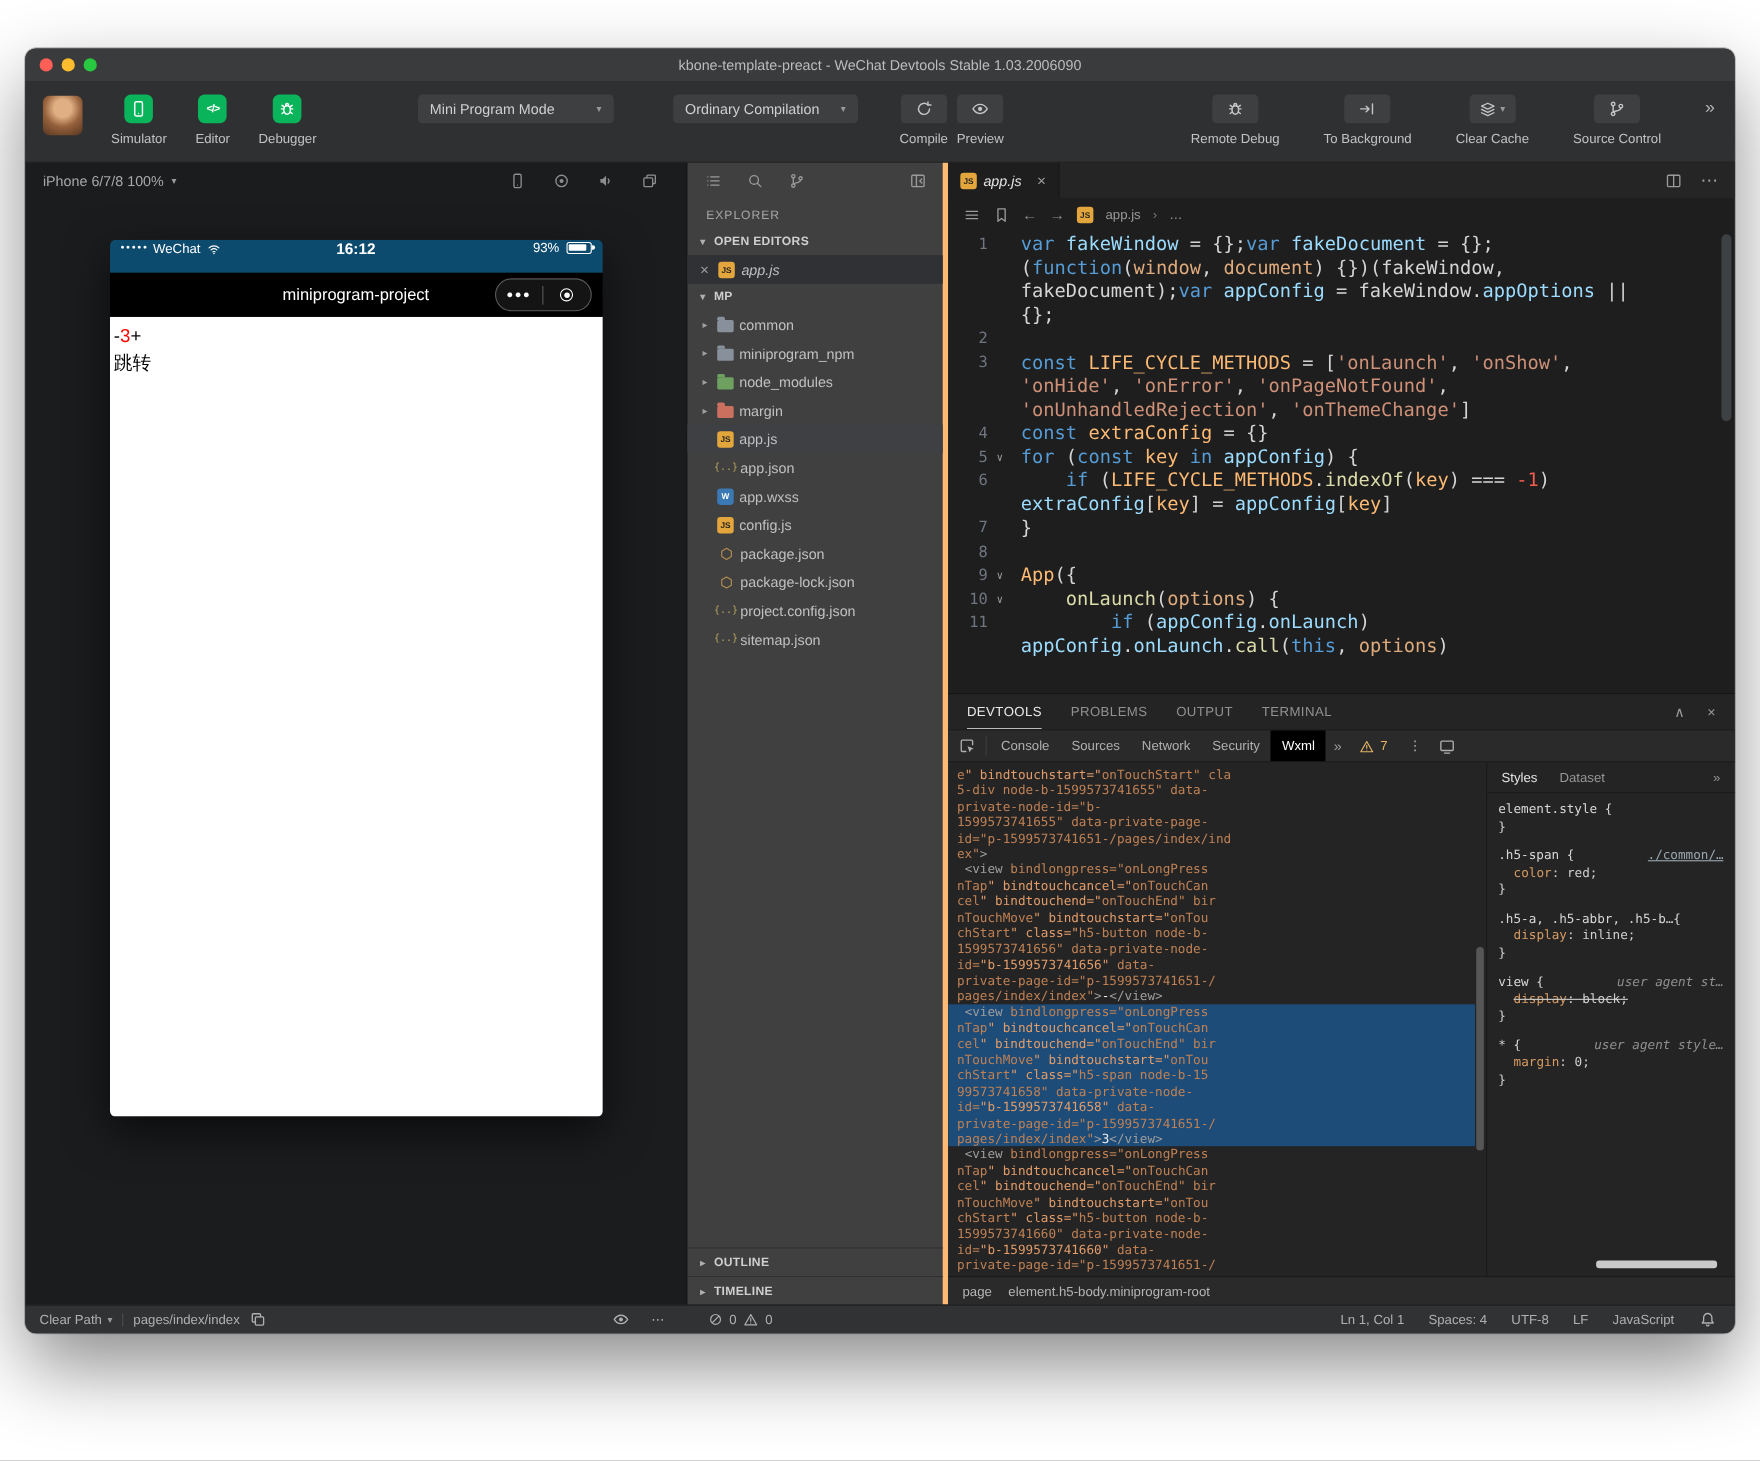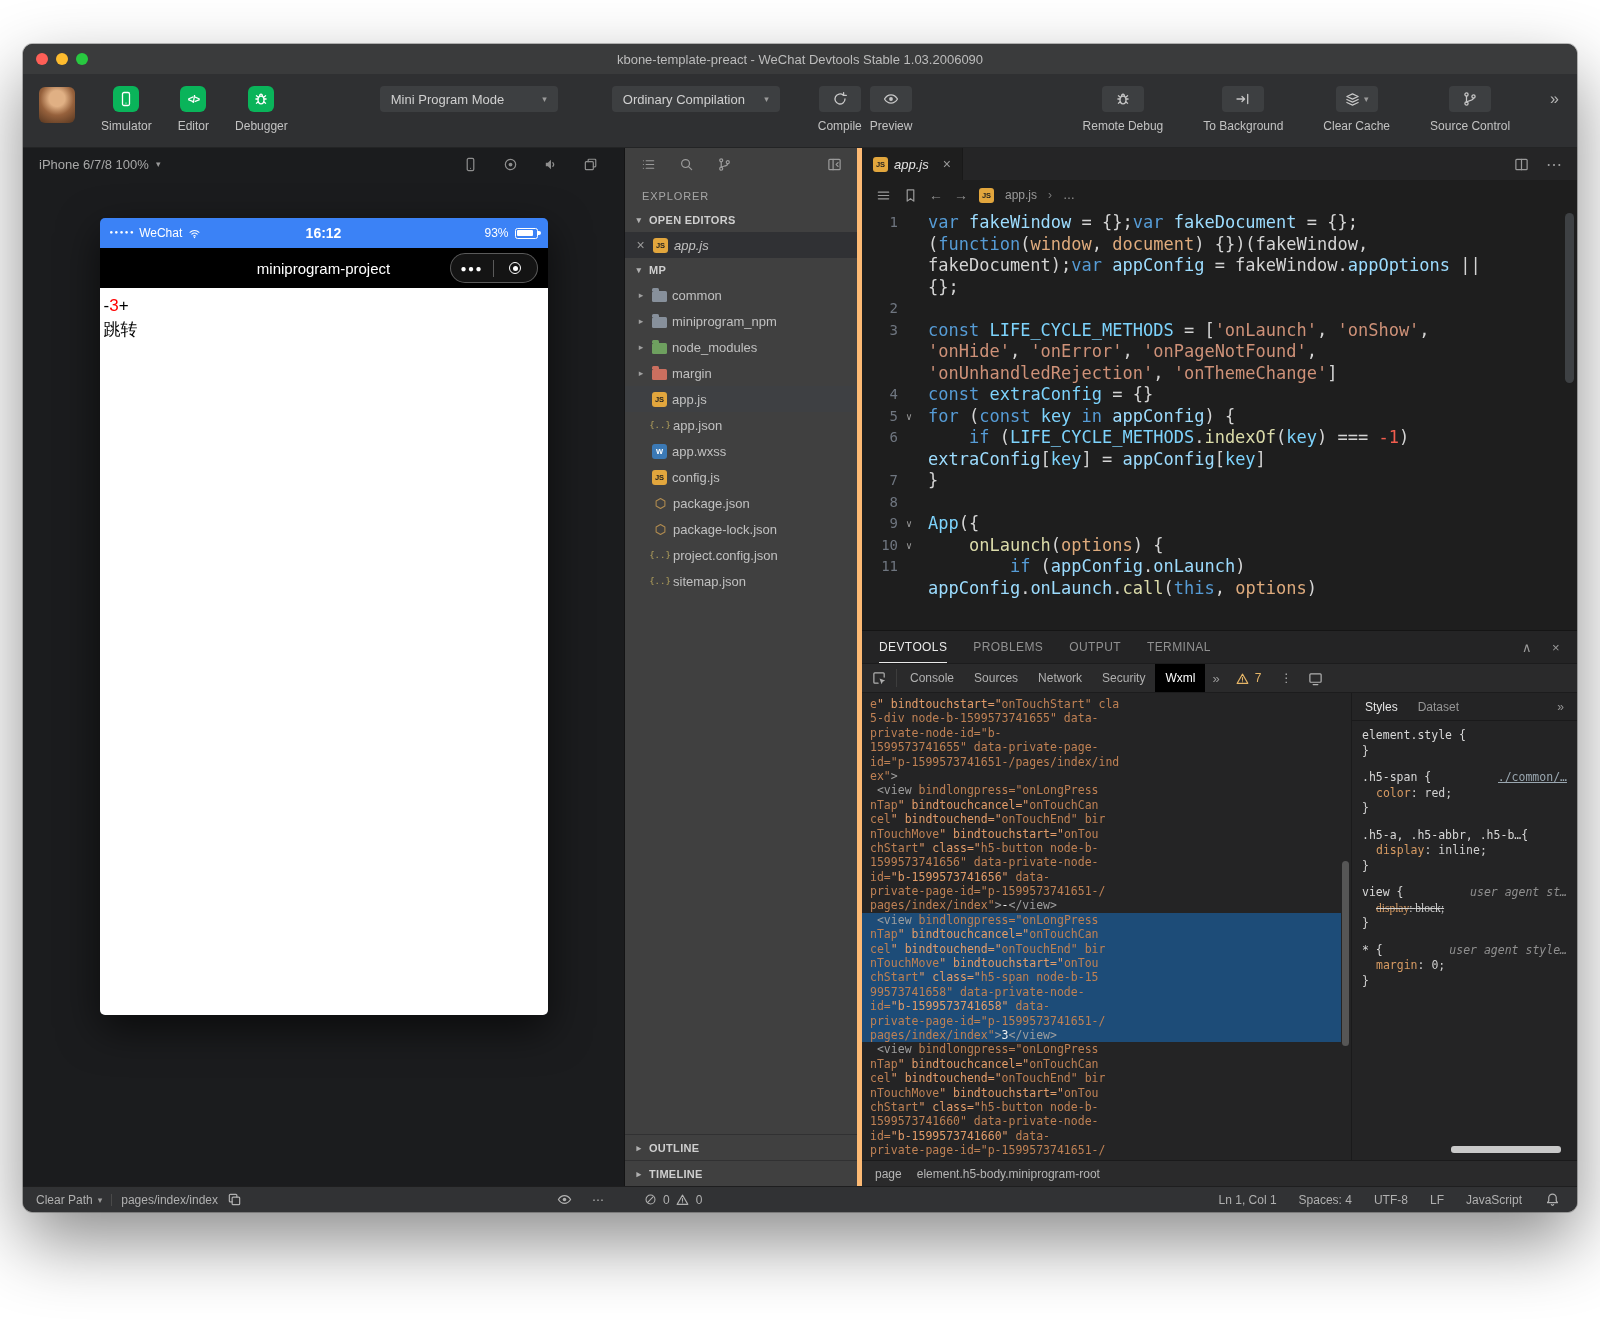--- a/index.html
+++ b/index.html
@@ -38,21 +38,21 @@
   .main { flex:1; display:flex; min-height:0; }
 
   
   .sim-panel { width:602px; background:#1b1c1e; flex:none; display:flex; flex-direction:column; border-right:1px solid #141415; }
   .sim-header { height:32px; padding:0 16px; display:flex; align-items:center; color:#a8a8a8; font-size:13px; flex:none; }
   .sim-device { display:flex; align-items:center; gap:7px; }
   .sim-actions { margin-left:auto; display:flex; gap:24px; color:#8e8e8e; padding-right:10px; }
   .eic { display:inline-flex; align-items:center; justify-content:center; width:16px; height:16px; color:inherit; }
   .eic svg { width:15px; height:15px; }
   .phone { margin:38px auto 0; width:448px; border-radius:5px; overflow:hidden; box-shadow:0 14px 40px rgba(0,0,0,.6); flex:none; }
-  .phone-status { height:30px; background:#3b82f6; color:#fff; display:flex; align-items:center; padding:0 10px; font-size:12px; position:relative; }
+  .phone-status { height:30px; background:#0c4a6e; color:#fff; display:flex; align-items:flex-start; padding:0 10px; font-size:12px; position:relative; }
   .ps-left { display:flex; align-items:center; gap:4px; z-index:1; }
   .dots { font-size:6px; letter-spacing:1.5px; position:relative; top:-1px; }
   .wifi svg { width:13px; height:13px; }
   .ps-time { position:absolute; left:0; right:0; text-align:center; font-size:14px; font-weight:bold; }
   .ps-right { margin-left:auto; display:flex; align-items:center; gap:6px; z-index:1; }
   .battery { width:23px; height:11px; border:1px solid #fff; border-radius:2.5px; position:relative; padding:1.5px; }
   .battery::after { content:''; position:absolute; right:-4px; top:2.5px; width:2.5px; height:4px; background:#fff; border-radius:0 2px 2px 0; }
   .battery-fill { display:block; height:100%; width:88%; background:#fff; border-radius:1px; }
   .phone-nav { height:40px; background:#000; position:relative; display:flex; align-items:center; justify-content:center; }
   .phone-title { color:#fff; font-size:15px; }
@@ -102,21 +102,21 @@
   .tab-actions { margin-left:auto; display:flex; align-items:center; gap:17px; padding:0 15px; color:#9a9a9a; }
   .crumbs { height:30px; display:flex; align-items:center; gap:11px; padding:0 13px; color:#9a9a9a; font-size:12px; flex:none; }
   .nav-arrow { font-size:14px; color:#919191; }
   .crumb-sep { color:#7a7a7a; }
   .code { flex:1; overflow:hidden; font-family:"DejaVu Sans Mono",monospace; font-size:17px; line-height:21.5px; padding-top:2px; position:relative; }
   .code-line { display:flex; }
   .gutter { width:66px; flex:none; display:flex; }
   .lnum { width:36px; text-align:right; font-size:14px; color:#6f7680; line-height:21.5px; }
   .fold { width:22px; text-align:center; font-size:10px; color:#9a9a9a; line-height:21.5px; }
   .ctext { flex:1; white-space:pre-wrap; word-break:break-word; color:#d4d4d4; padding-right:78px; min-height:21.5px; }
-  .tk-k{color:#569cd6}.tk-v{color:#9cdcfe}.tk-C{color:#7dd3fc}.tk-s{color:#ce9178}
+  .tk-k{color:#569cd6}.tk-v{color:#9cdcfe}.tk-C{color:#fdba74}.tk-s{color:#ce9178}
   .tk-f{color:#dcdcaa}.tk-a{color:#dfab7d}.tk-n{color:#f25d4e}.tk-p{color:#d4d4d4}
   .v-thumb { position:absolute; right:3px; top:3px; width:9px; height:170px; background:#3e4144; border-radius:5px; }
 
   
   .devtools { flex:1; display:flex; flex-direction:column; background:#242425; border-top:1px solid #151515; min-height:0; }
   .dt-tabs { height:32px; display:flex; align-items:stretch; gap:26px; padding:0 17px; flex:none; font-size:12px; color:#919191; letter-spacing:.4px; }
   .dt-tab { display:flex; align-items:center; }
   .dt-tab.active { color:#eaeaea; box-shadow:inset 0 -1px 0 #eaeaea; }
   .dt-actions { margin-left:auto; display:flex; align-items:center; gap:20px; color:#9a9a9a; font-size:13px; }
   .insp-bar { height:30px; background:#2a2a2b; border-top:1px solid #1c1c1d; border-bottom:1px solid #1c1c1d; display:flex; align-items:center; flex:none; font-size:12px; color:#b0b0b0; }
@@ -138,21 +138,21 @@
   .styles-panel { width:226px; flex:none; border-left:1px solid #1a1a1b; display:flex; flex-direction:column; position:relative; min-height:0; }
   .styles-tabs { height:28px; display:flex; align-items:center; gap:20px; padding:0 13px; font-size:12px; color:#969696; border-bottom:1px solid #1a1a1b; flex:none; }
   .s-tab.active { color:#e5e5e5; }
   .s-tab.more { margin-left:auto; }
   .css-rules { flex:1; font-family:"DejaVu Sans Mono",monospace; font-size:11.5px; line-height:15.5px; padding:7px 10px; overflow:hidden; color:#d0d0d0; }
   .css-rule { margin-bottom:11px; }
   .css-selector { display:flex; justify-content:space-between; gap:6px; color:#d7d7d7; white-space:nowrap; overflow:hidden; }
   .css-link { color:#9aa7b0; text-decoration:underline; overflow:hidden; max-width:92px; flex:none; }
   .css-note { color:#8f8f8f; font-style:italic; overflow:hidden; }
   .css-decl { padding-left:14px; }
-  .css-decl.strike { text-decoration:line-through;font-family:Liberation Serif, serif; }
+  .css-decl.strike { text-decoration:line-through; }
   .prop { color:#d79b63; } .cval { color:#cfcfcf; }
   .h-scrollbar { position:absolute; bottom:7px; right:16px; width:110px; height:7px; background:#c9c9c9; border-radius:3px; }
   .dt-crumbs { height:26px; border-top:1px solid #1a1a1b; display:flex; align-items:center; gap:15px; padding:0 13px; font-size:12px; color:#b5b5b5; flex:none; background:#2a2a2b; white-space:nowrap; overflow:hidden; }
 
   
   .statusbar { height:26px; background:#313234; border-top:1px solid #1e1e1f; display:flex; align-items:center; font-size:12px; color:#b0b0b0; flex:none; }
   .sb-left { width:602px; display:flex; align-items:center; gap:9px; padding:0 13px; flex:none; }
   .sb-divider { width:1px; height:12px; background:#4a4a4a; }
   .sb-left-actions { margin-left:auto; display:flex; gap:18px; padding-right:6px; }
   .sb-mid { width:237px; display:flex; align-items:center; gap:5px; padding:0 17px; flex:none; }

